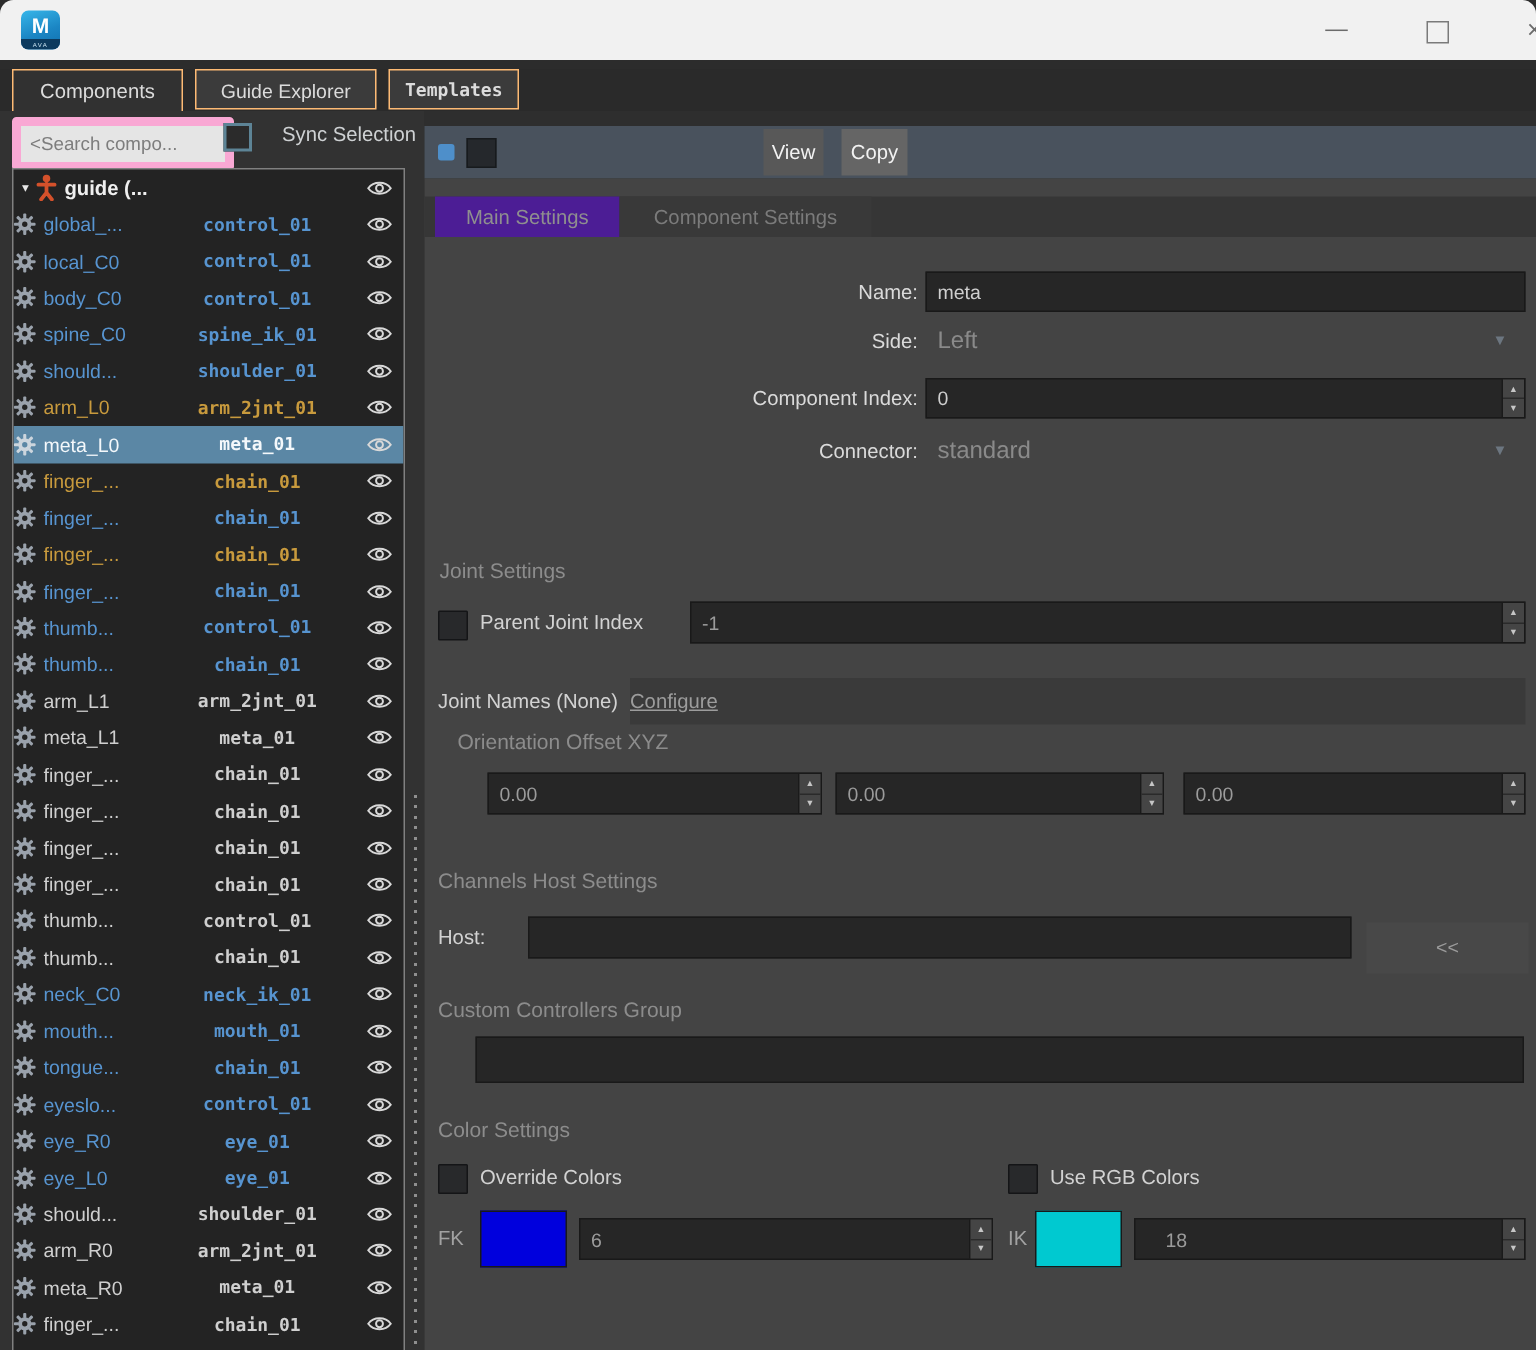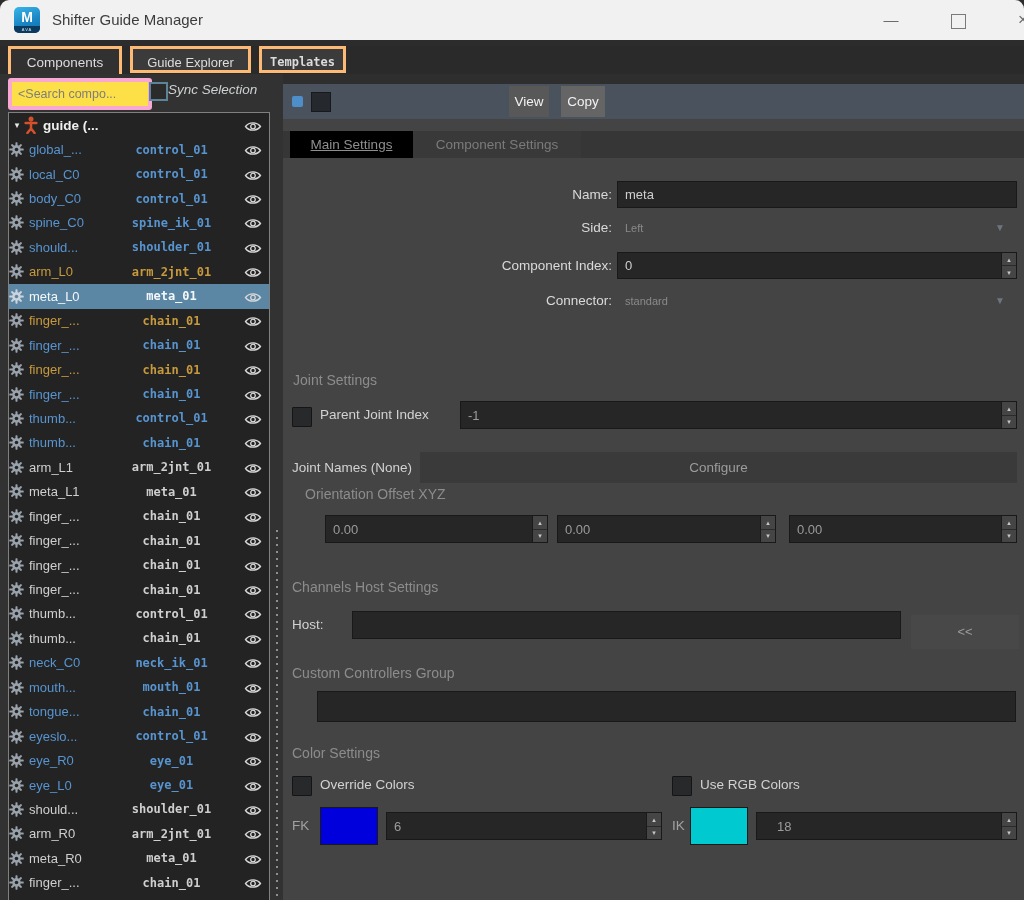--- a/index.html
+++ b/index.html
@@ -18,32 +18,32 @@
   .maya-icon .strip{position:absolute;left:0;bottom:0;width:26px;height:7px;background:#0c3a5e;
     color:#cfe8f5;font-size:4px;text-align:center;line-height:7px;letter-spacing:1px;}
   .win-title{position:absolute;left:52px;top:0;height:40px;line-height:40px;color:#3c3c3c;font-size:15px;}
   .winbtn{position:absolute;top:0;height:40px;width:46px;text-align:center;line-height:40px;color:#6b6b6b;font-size:15px;}
   .winbtn.min{left:868px;}
   .maxbox{position:absolute;left:951px;top:14px;width:13px;height:13px;border:1px solid #7a7a7a;background:transparent;}
   .winbtn.close{left:1000px;font-size:17px;}
   
   .main-tabs{position:absolute;left:0;top:46px;width:1024px;height:28px;background:#2a2a2a;}
   .mtab{position:absolute;top:0;height:27px;line-height:27px;text-align:center;font-size:13.5px;
-    color:#dcdcdc;background:#3b3b3b;border:3px solid #fdba74;box-sizing:border-box;}
+    color:#dcdcdc;background:#3b3b3b;border:1px solid #fdba74;box-sizing:border-box;}
   .mtab.active{background:#313131;border-bottom:none;height:28px;}
   .mtab.t0{left:8px;width:114px;}
   .mtab.t1{left:130px;width:121px;}
   .mtab.t2{left:259px;width:87px;}
   
   .left-page{position:absolute;left:0;top:74px;width:283px;height:826px;background:#323232;}
-  .search-box{position:absolute;left:8px;top:4px;width:130px;height:24px;background:#fde047;
-    border:4px solid #f9a8d4;border-radius:3px;box-sizing:content-box;
+  .search-box{position:absolute;left:8px;top:4px;width:130px;height:24px;background:#e5e5e5;
+    border:6px solid #f9a8d4;border-radius:3px;box-sizing:content-box;
     color:#7d7d7d;font-size:12.5px;line-height:24px;padding:0 0 0 6px;font-family:"Liberation Sans",sans-serif;}
   .sync-cb{position:absolute;left:149px;top:8px;width:15px;height:15px;background:#2b2b2b;border:2px solid #5d8496;}
-  .sync-label{position:absolute;left:168px;top:0;height:32px;line-height:32px;color:#ced1d3;font-size:13.5px;font-style:italic;}
+  .sync-label{position:absolute;left:188px;top:0;height:32px;line-height:32px;color:#ced1d3;font-size:13.5px;}
   
   .tree{position:absolute;left:8px;top:38px;width:260px;height:788px;background:#232323;
     border:1px solid #808080;border-bottom:none;overflow:hidden;}
   .tree-row{height:24.45px;display:flex;align-items:center;padding-right:7px;box-sizing:border-box;}
   .tree-row.root{padding-left:2px;}
   .tree-row.selected{background:#5b87a5;}
   .expander{width:12px;color:#e8e8e8;font-size:9px;flex:0 0 12px;text-align:center;}
   .gearwrap{flex:0 0 15px;height:15px;margin-right:5px;}
   .personwrap{flex:0 0 16px;height:18px;margin-right:4px;}
   .t1{flex:0 0 70px;font-size:13px;white-space:nowrap;overflow:hidden;}
@@ -65,53 +65,52 @@
   .bp-accent{position:absolute;left:9px;top:12px;width:11px;height:11px;border-radius:2px;}
   .bp-cb{position:absolute;left:28px;top:8px;width:18px;height:18px;background:#25282c;border:1px solid #171a1d;}
   .bp-label{position:absolute;left:57px;top:0;height:35px;line-height:35px;color:#e8e8e8;font-size:14px;}
   .btn-view{position:absolute;left:226px;top:2px;width:40px;height:31px;background:#585858;
     color:#f2f2f2;font-size:13.5px;text-align:center;line-height:31px;}
   .btn-copy{position:absolute;left:278px;top:2px;width:44px;height:31px;background:#656565;
     color:#f2f2f2;font-size:13.5px;text-align:center;line-height:31px;}
   .pane{position:absolute;left:0;top:45px;width:741px;height:781px;background:#444444;}
   .stab-band{position:absolute;left:0;top:57px;width:741px;height:27px;background:#363636;}
   .stab{position:absolute;top:0;height:27px;text-align:center;line-height:27px;font-size:13.5px;}
-  .stab.s0{left:7px;width:123px;background:#000000;color:#8f8f8f;text-decoration:underline;}
+  .stab.s0{left:7px;width:123px;background:#4c1d95;color:#8f8f8f;}
   .stab.s1{left:130px;width:168px;background:#393939;color:#7b7b7b;}
   
   .flabel{position:absolute;left:100px;width:229px;text-align:right;color:#dadada;font-size:13.5px;}
   .field{position:absolute;background:#262626;border:1px solid #191919;box-sizing:border-box;
     color:#cfcfcf;font-size:13px;display:flex;align-items:center;padding-left:7px;}
   .field .val{flex:1 1 auto;}
   .val.dim{color:#9b9b9b;}
   .spinbtns{flex:0 0 14px;align-self:stretch;border-left:1px solid #1a1a1a;display:flex;flex-direction:column;}
   .spinbtns div{flex:1 1 50%;background:#454545;color:#c6c6c6;font-size:7px;line-height:1;
     display:flex;align-items:center;justify-content:center;}
   .spinbtns .up{border-bottom:1px solid #2a2a2a;}
-  .combo-val{position:absolute;color:#8a8a8a;font-size:11px;text-align:center;}
+  .combo-val{position:absolute;color:#8a8a8a;font-size:16px;text-align:center;}
   .dd-arrow{position:absolute;color:#6c7680;font-size:10px;}
   .sec-head{position:absolute;color:#8c8c8c;font-size:14px;}
   .cb{position:absolute;width:18px;height:18px;background:#28292b;border:1px solid #141517;border-radius:1px;}
   .cb-label{position:absolute;font-size:13.5px;color:#d2d2d2;}
   .configure-band{position:absolute;left:137px;top:333px;width:597px;height:31px;background:#3a3a3a;
-    color:#9c9c9c;font-size:13.5px;text-align:center;line-height:31px;}
+    color:#9c9c9c;font-size:13.5px;line-height:31px;text-decoration:underline;}
   .pickbtn{position:absolute;left:628px;top:496px;width:108px;height:34px;background:#484848;
     color:#9b9b9b;font-size:13px;text-align:center;line-height:34px;}
   .swatch{position:absolute;width:58px;height:38px;border:1px solid #191919;box-sizing:border-box;}
   .fkik-label{position:absolute;color:#a2a2a2;font-size:13.5px;text-align:right;}
 </style>
 </head>
 <body>
 
 <div class="titlebar">
   <div class="maya-icon">
     <div class="m">M</div>
     <div class="strip">AVA</div>
   </div>
-  <div class="win-title">Shifter Guide Manager</div>
   <div class="winbtn min">—</div>
   <div class="maxbox"></div>
   <div class="winbtn close">×</div>
 </div>
 
 <div class="main-tabs">
   <div class="mtab t0 active">Components</div>
   <div class="mtab t1">Guide Explorer</div>
   <div class="mtab t2">Templates</div>
 </div>

